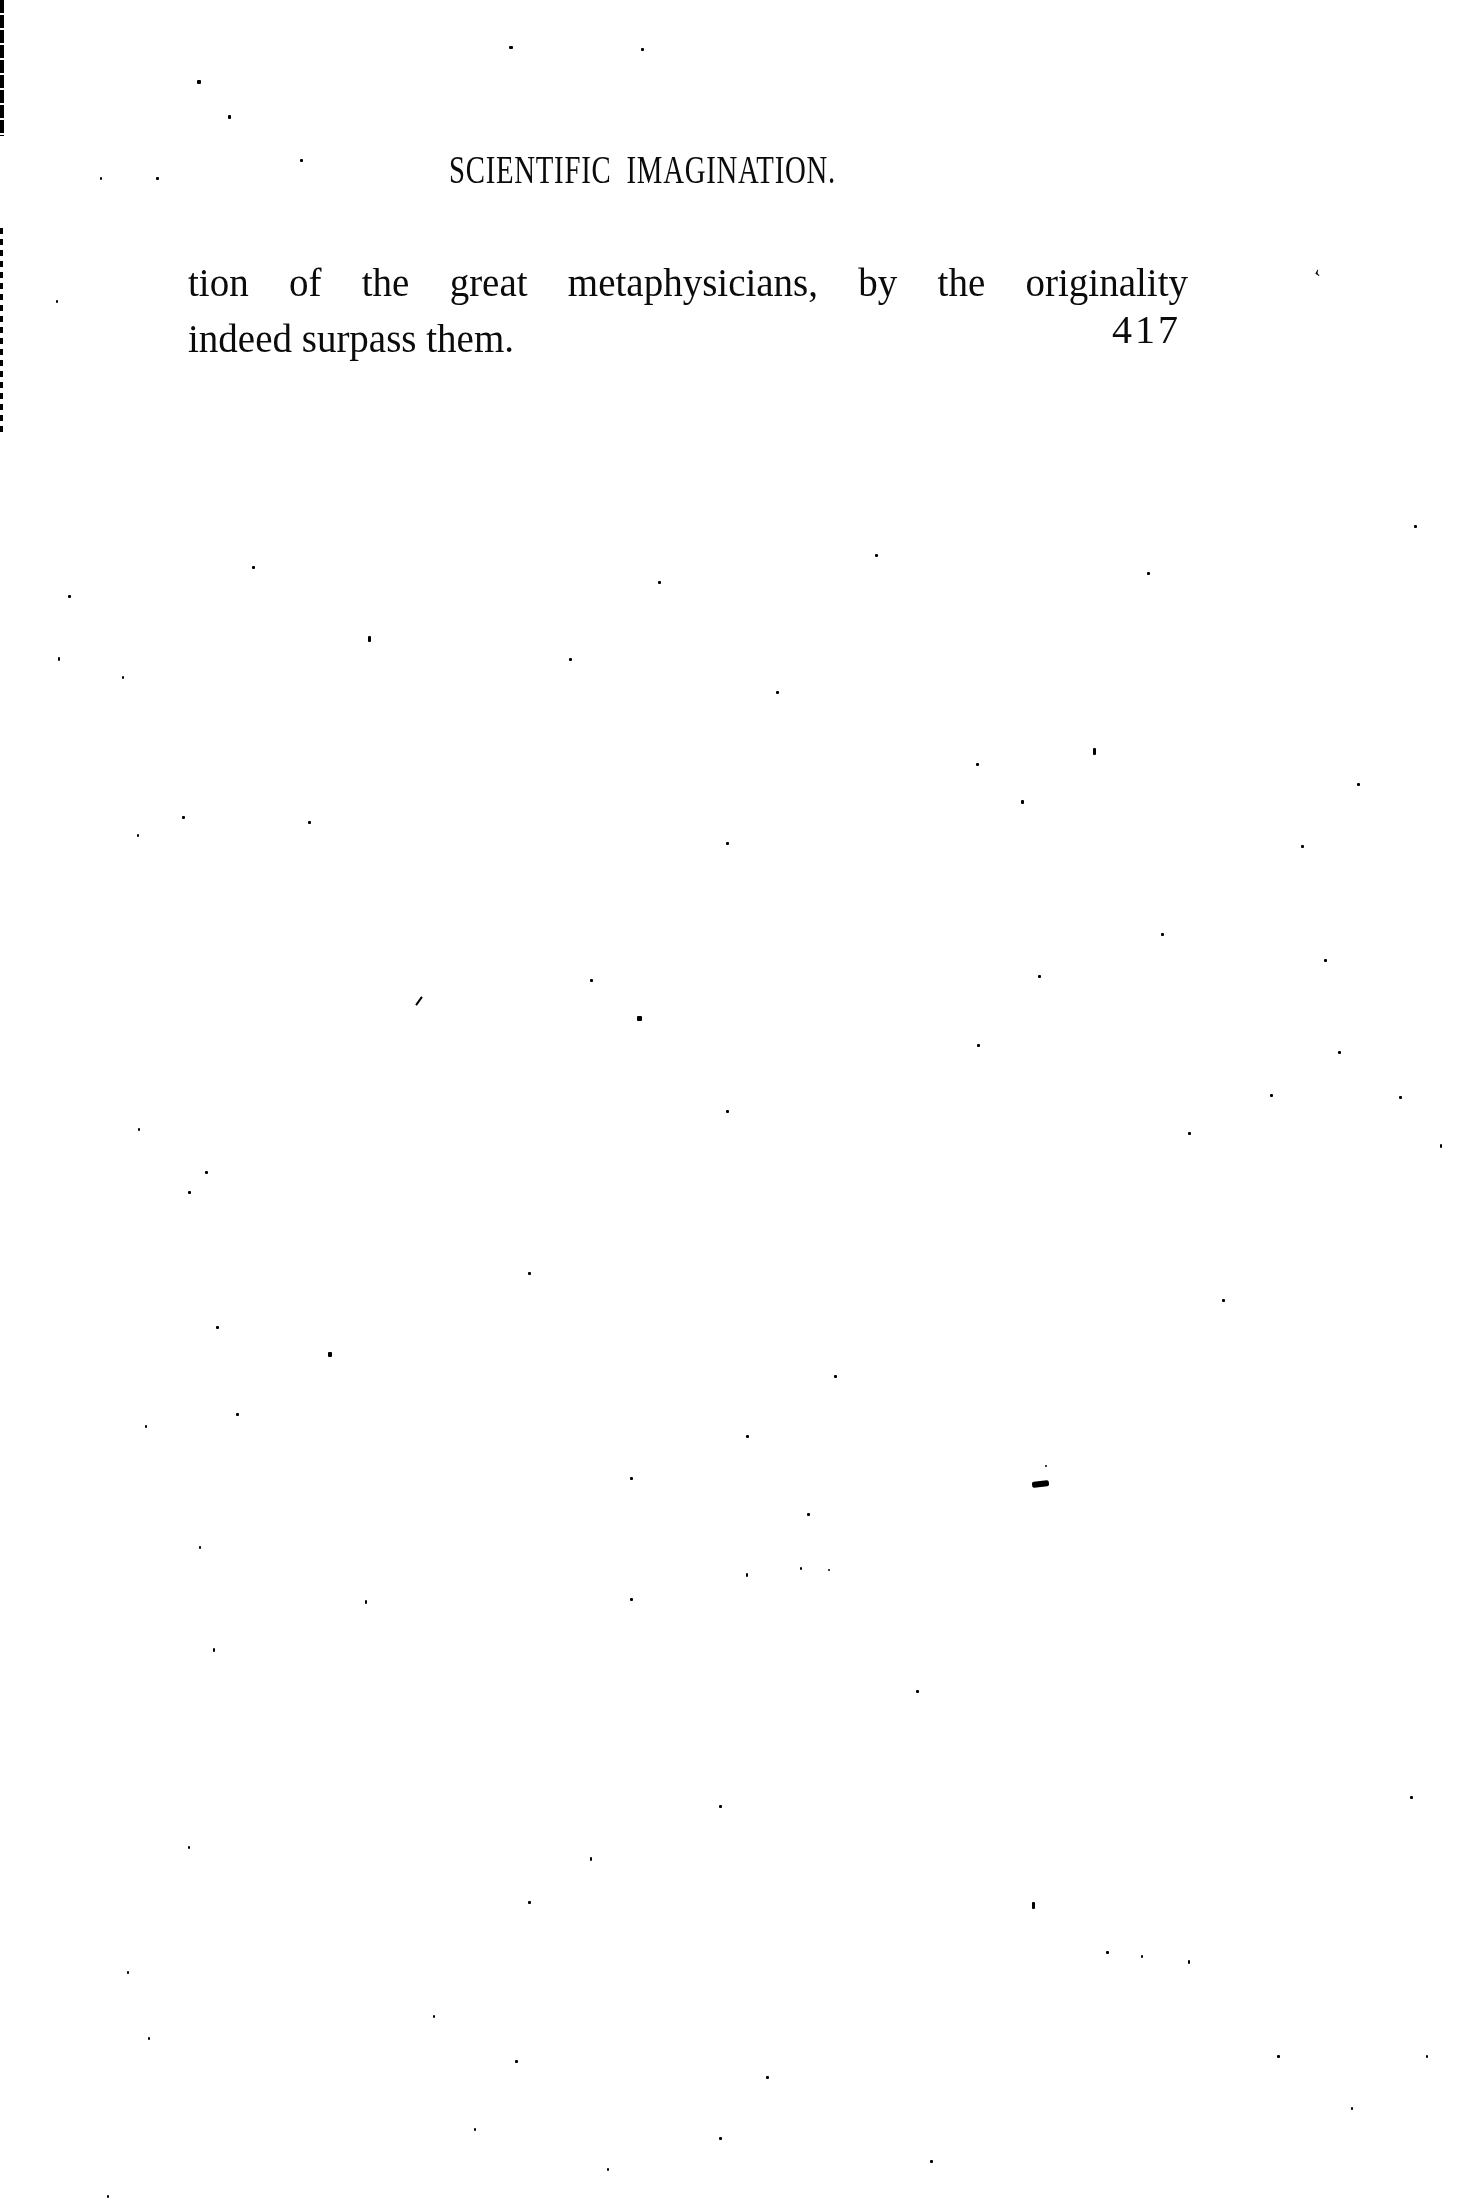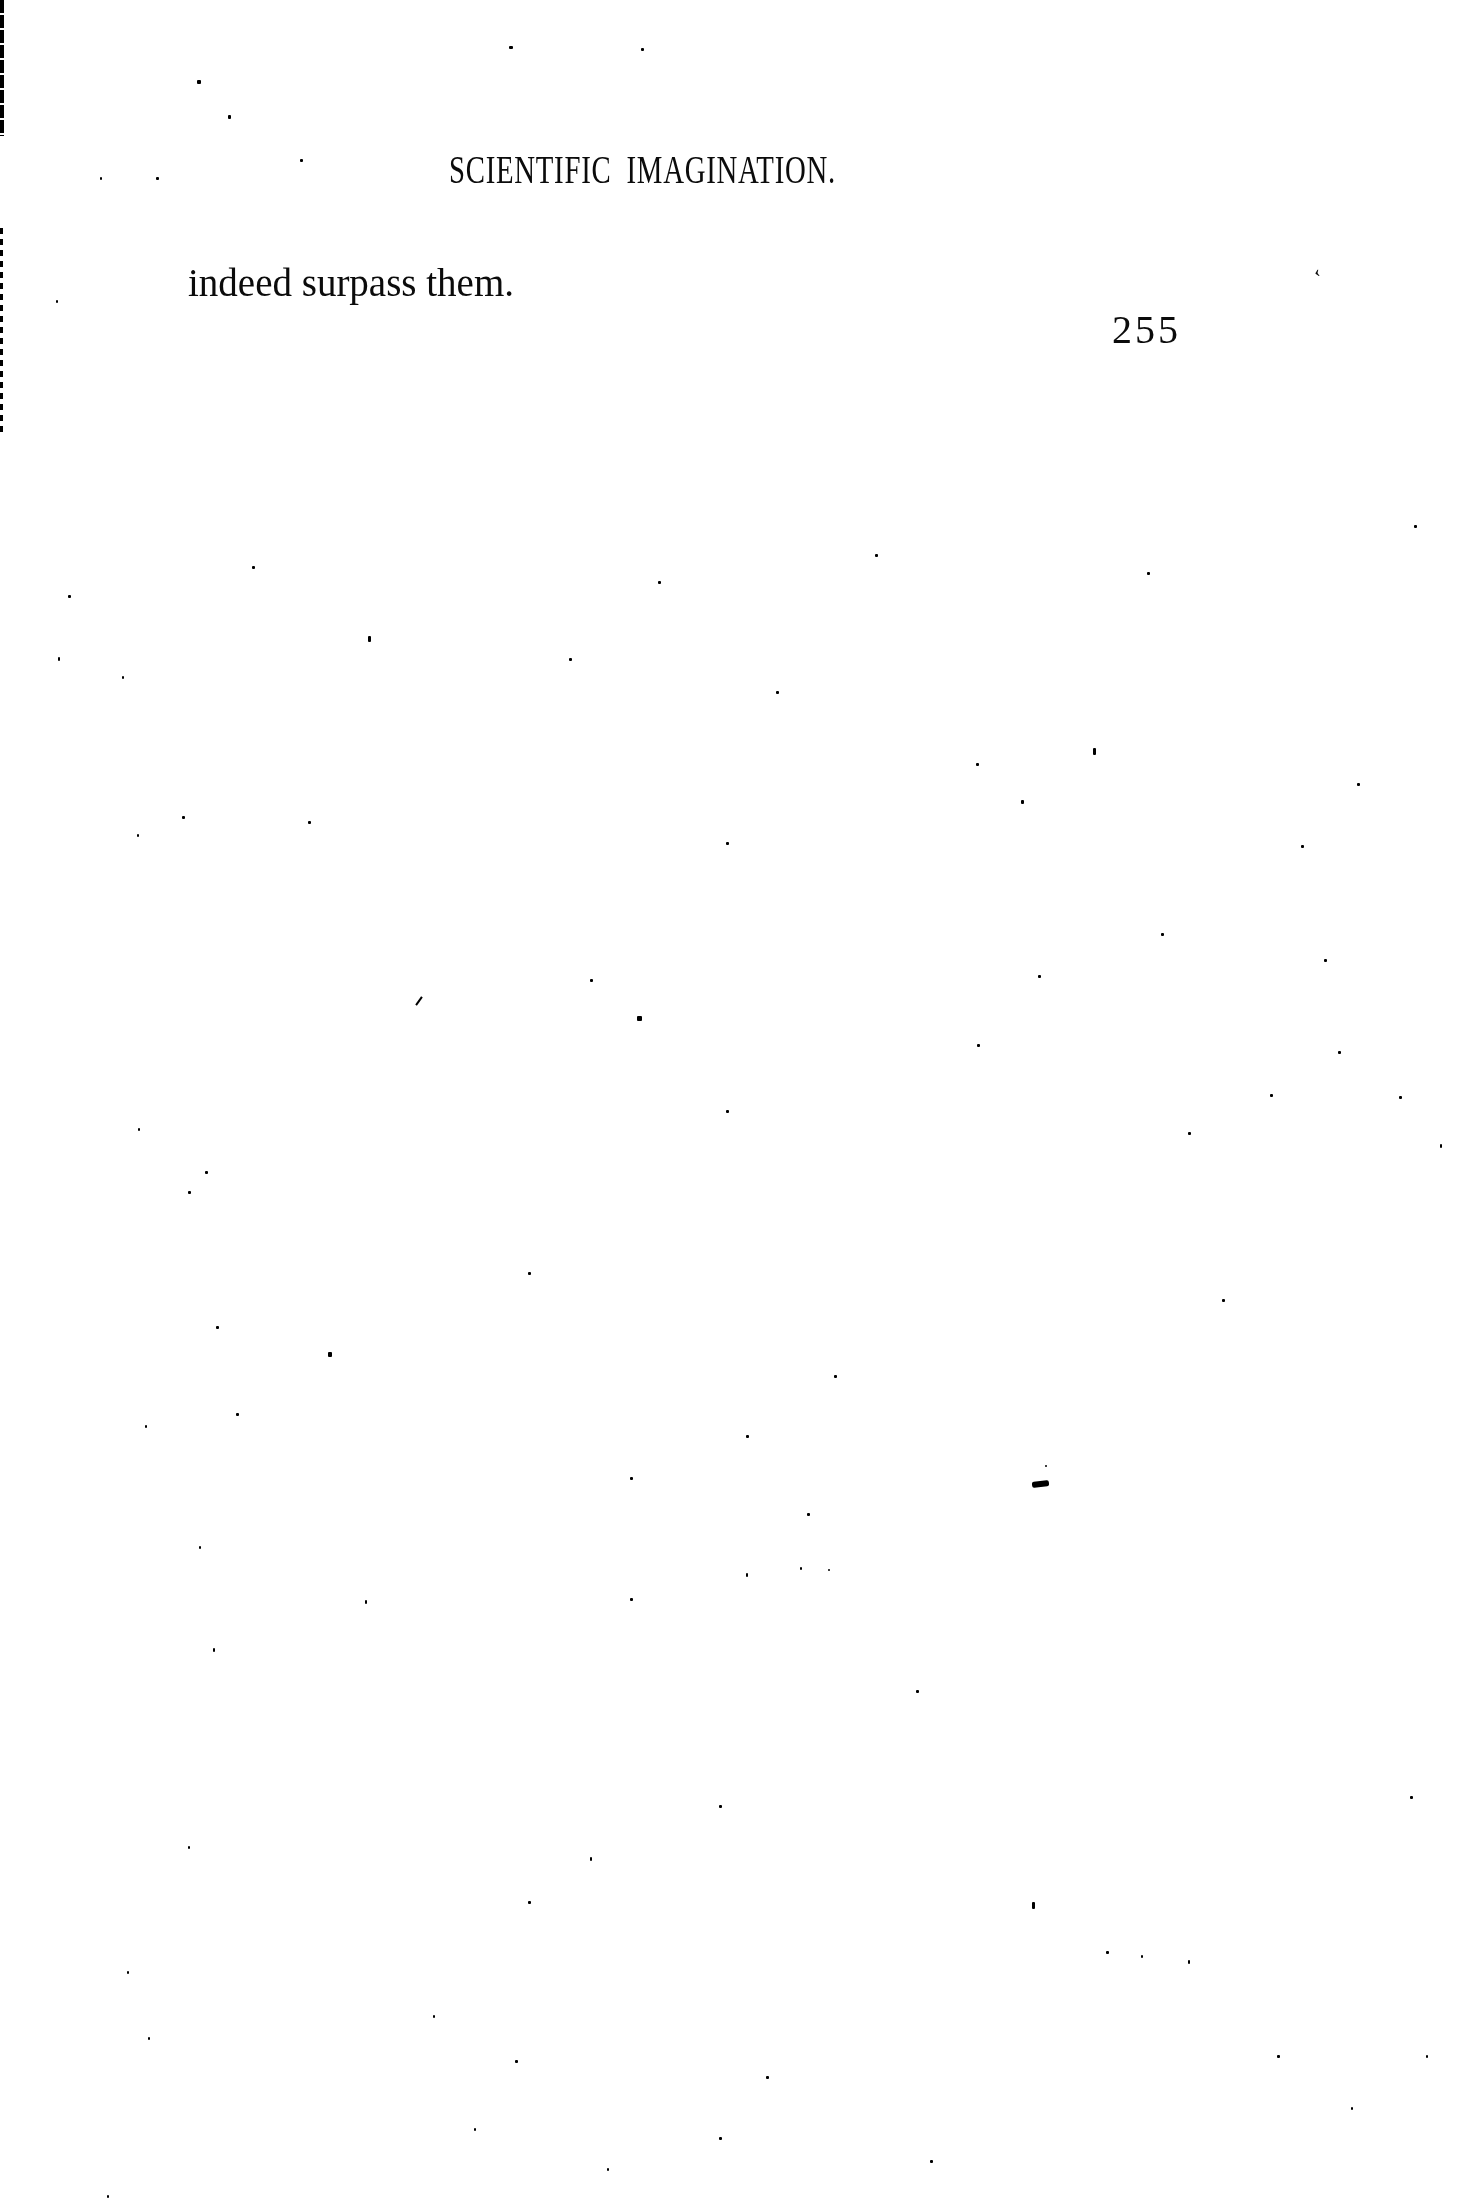--- a/index.html
+++ b/index.html
@@ -77,24 +77,25 @@
     transform: rotate(36deg);
   }
 </style>
 </head>
 <body>
 
 <div class="page">
 
   <header class="running-head">
     <span class="head-title">SCIENTIFIC IMAGINATION.</span>
-    <span class="page-number">255</span>
+    <span class="page-number">417</span>
   </header>
 
   <main class="body-text">
+    <div class="text-line">tion of the great metaphysicians, by the originality</div>
     <div class="text-line last">indeed surpass them.</div>
   </main>
 
   <div id="artifact-layer">
     <div id="ink-dash" class="ink-dash" style="left: 1032px; top: 1481px; width: 17px; height: 6px;"></div>
     <span id="angle-mark" class="angle-mark" style="left: 1314px; top: 263px;">‹</span>
     <div id="stroke-mark" class="stroke-mark" style="left: 418px; top: 996px;"></div>
   <div class="speck" style="left: 509px; top: 46px; width: 4px; height: 3px;"></div>
       <div class="speck" style="left: 641px; top: 48px; width: 3px; height: 3px;"></div>
       <div class="speck" style="left: 197px; top: 80px; width: 4px; height: 4px;"></div>

